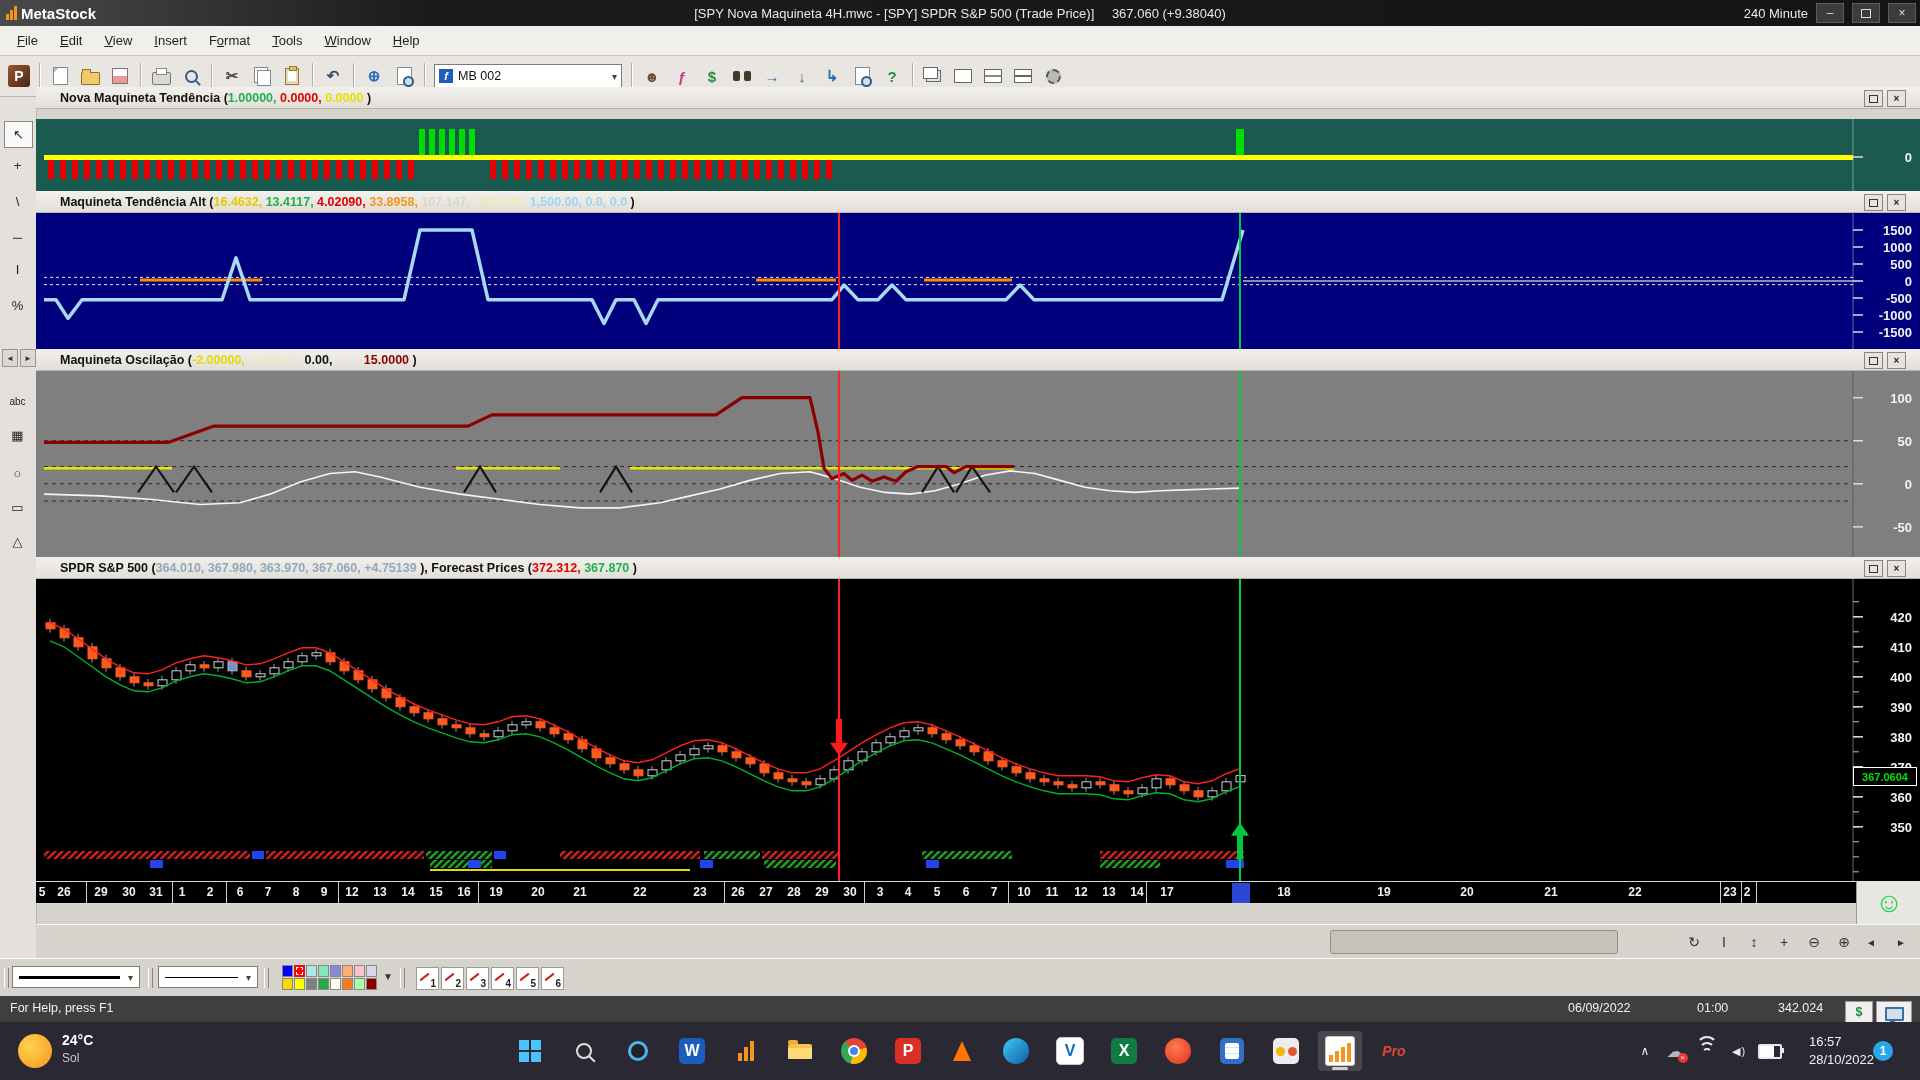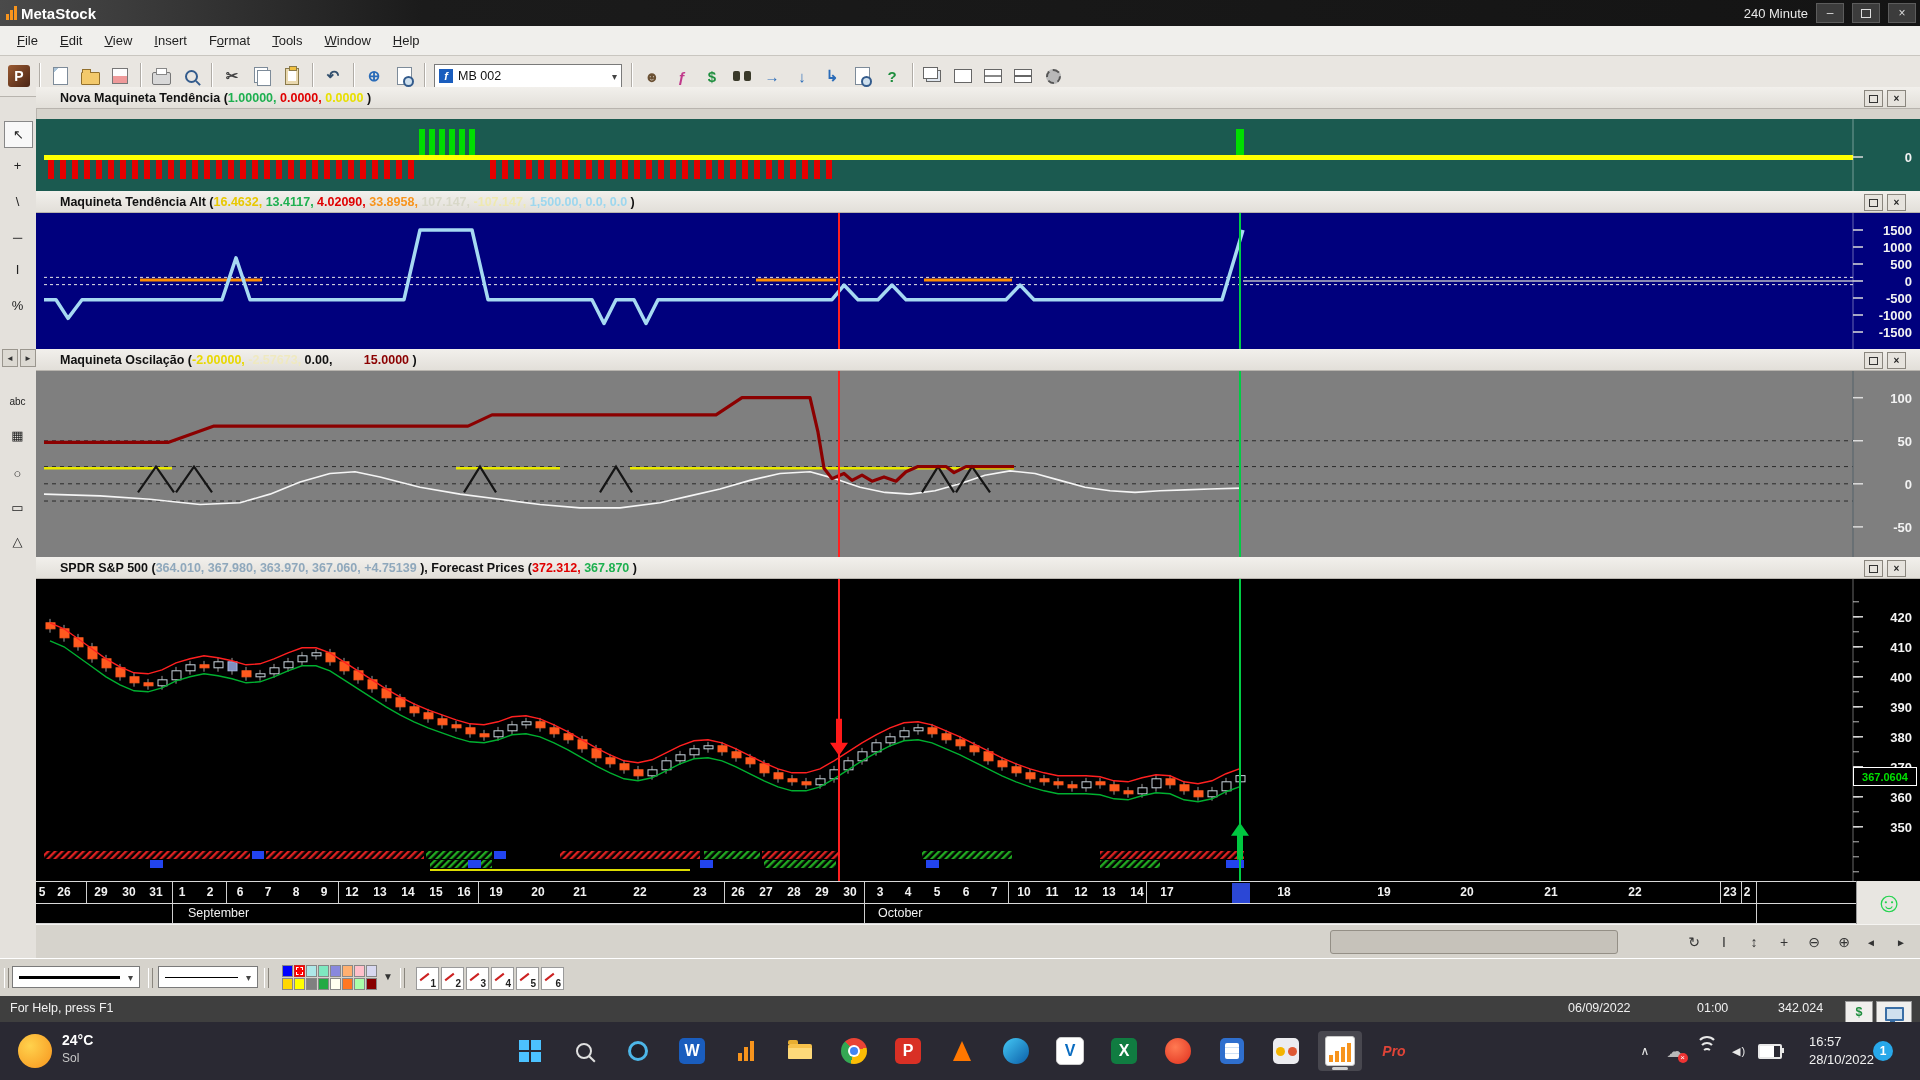--- a/index.html
+++ b/index.html
@@ -140,20 +140,24 @@
 
 <div id="screen">
   <div class="titlebar">
     <div class="logo">
       <span class="logo-bars">
           <i style="height: 6px;"></i>
           <i style="height: 10px;"></i>
           <i style="height: 14px;"></i>
         </span>
       <span>MetaStock</span>
+    </div>
+    <div class="tb-title">
+      <span>[SPY Nova Maquineta 4H.mwc - [SPY] SPDR S&amp;P 500 (Trade Price)]</span>
+      <span class="tb-quote">367.060 (+9.38040)</span>
     </div>
     <div class="tb-right">
       <span>240 Minute</span>
       <span class="wbtn">–</span>
       <span class="wbtn">
           <span class="rbox"></span>
         </span>
       <span class="wbtn">×</span>
     </div>
   </div>
@@ -772,27 +776,20 @@
       <span class="day" style="left: 1101px;">14</span>
       <span class="day" style="left: 1131px;">17</span>
       <span class="day" style="left: 1248px;">18</span>
       <span class="day" style="left: 1348px;">19</span>
       <span class="day" style="left: 1431px;">20</span>
       <span class="day" style="left: 1515px;">21</span>
       <span class="day" style="left: 1599px;">22</span>
       <span class="day" style="left: 1694px;">23</span>
       <span class="day" style="left: 1711px;">2</span>
     </div>
-  <div class="monthrow" id="monthrow">
-      <div class="dsep" style="left: 136px;"></div>
-      <div class="dsep" style="left: 828px;"></div>
-      <div class="dsep" style="left: 1720px;"></div>
-      <span class="month" style="left: 152px;">September</span>
-      <span class="month" style="left: 842px;">October</span>
-    </div>
   <div class="corner">
     <span class="smiley">☺</span>
   </div>
 
   <div class="scrollrow" id="scrollrow">
     <div class="sthumb"></div>
   <div class="sbtn" style="left: 1645px;">↻</div>
       <div class="sbtn" style="left: 1675px;">I</div>
       <div class="sbtn" style="left: 1705px;">↕</div>
       <div class="sbtn" style="left: 1735px;">+</div>

